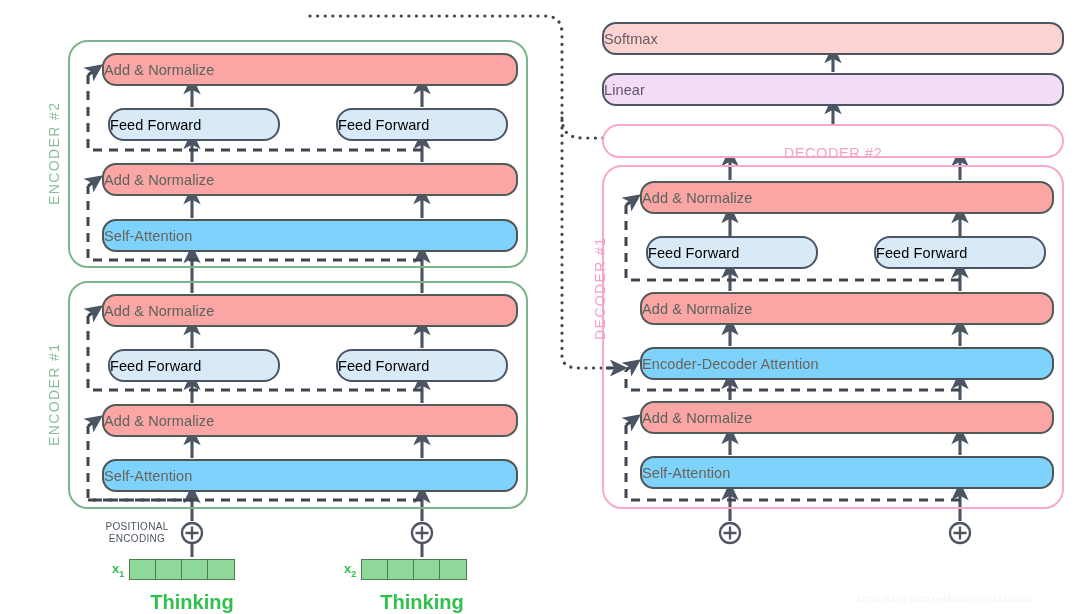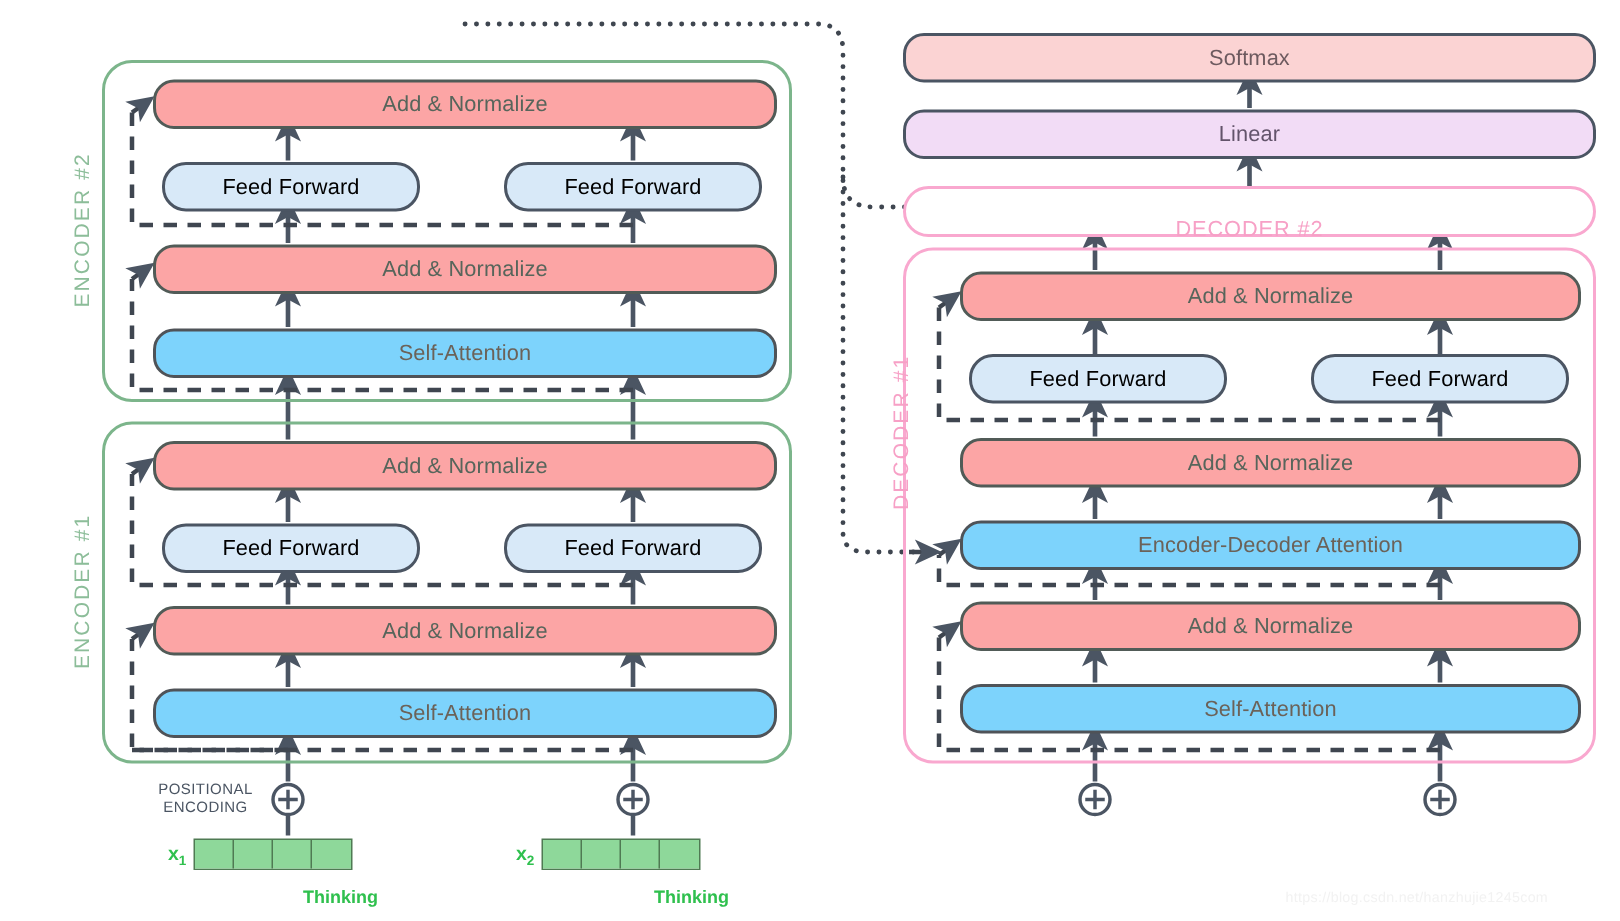--- a/index.html
+++ b/index.html
@@ -25,21 +25,20 @@
     pointer-events: none;
   }
   
   .block {
     position: absolute;
     box-sizing: border-box;
     border: 2.4px solid #4b5563;
     border-radius: 14px;
     display: flex;
     align-items: center;
-    justify-content: center;
     color: #4b5563;
     font-size: 14.5px;
     letter-spacing: .1px;
     z-index: 4;
   }
   .block.addnorm {
     background: #fca5a5;
     border-color: #515b57;
     color: #57655b;
   }
@@ -141,24 +140,24 @@
     width: 26px;
     height: 19px;
     background: #8ed89a;
     border-right: 1px solid #4f7a53;
     box-sizing: border-box;
   }
   .embed .cell:last-child { border-right: none; }
 
   .word {
     position: absolute;
-    font-size: 12px;
+    font-size: 20px;
     font-weight: bold;
     color: #2fc04e;
-    text-align: right;
+    text-align: center;
     z-index: 4;
   }
   .watermark {
     position: absolute;
     font-size: 9.5px;
     color: #f2f2f2;
     letter-spacing: .2px;
     z-index: 6;
     white-space: nowrap;
   }

